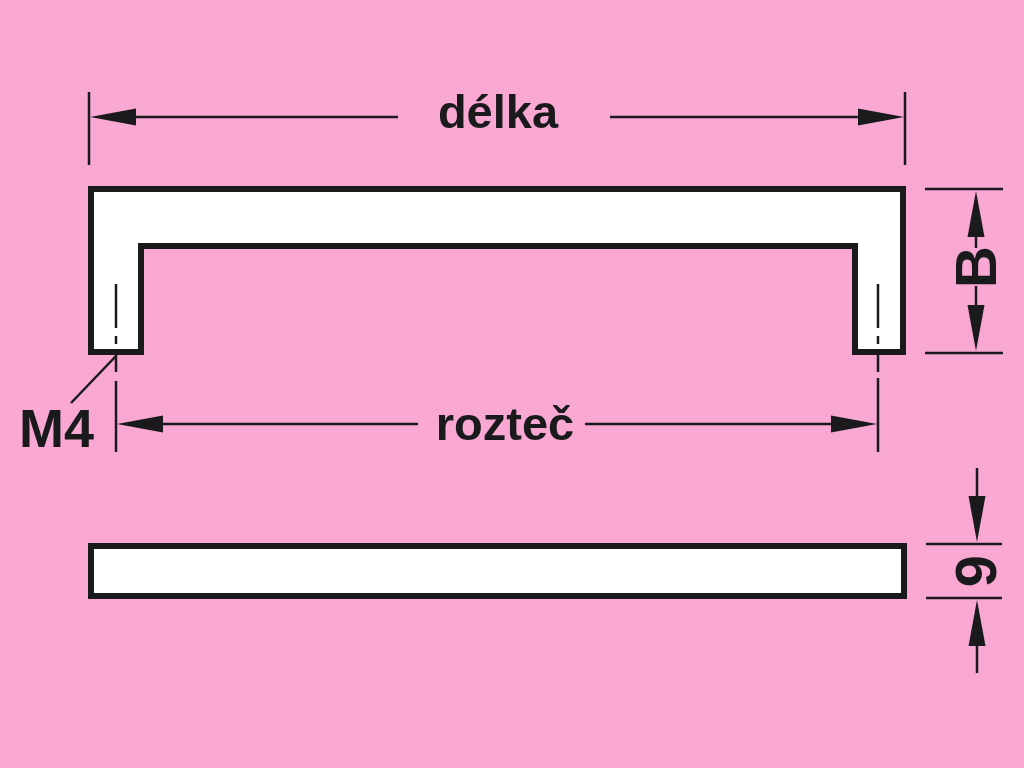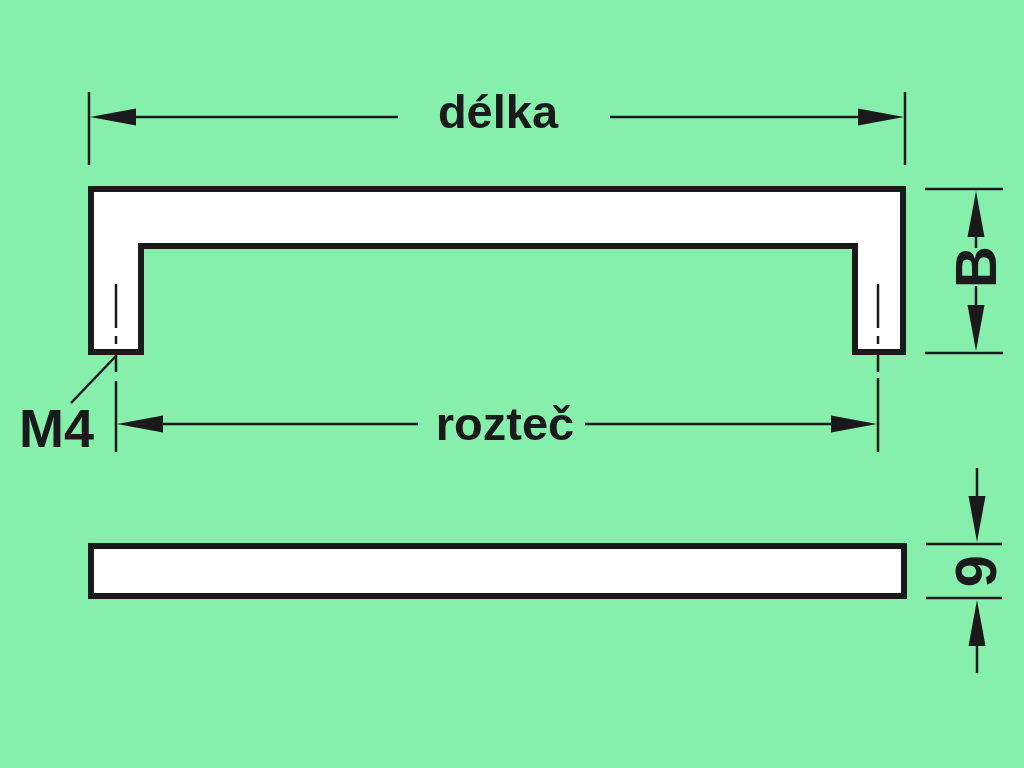--- a/index.html
+++ b/index.html
@@ -1,20 +1,20 @@
 <!DOCTYPE html>
 <html><head>
 <meta charset="utf-8">
 <style>
   html, body { margin: 0; padding: 0; background: #ffffff; }
   .canvas {
     position: relative;
     width: 1024px;
     height: 768px;
-    background: #86efac;
+    background: #f9a8d4;
     overflow: hidden;
   }
   svg { display: block; }
   .ink-stroke { stroke: #1a1a1c; fill: none; }
   .outline { stroke-width: 6; fill: #ffffff; stroke-linejoin: miter; }
   .thin { stroke-width: 2.5; }
   .arrow { fill: #1a1a1c; stroke: none; }
   .dim-text {
     font-family: "Liberation Sans", "DejaVu Sans", sans-serif;
     font-weight: bold;

